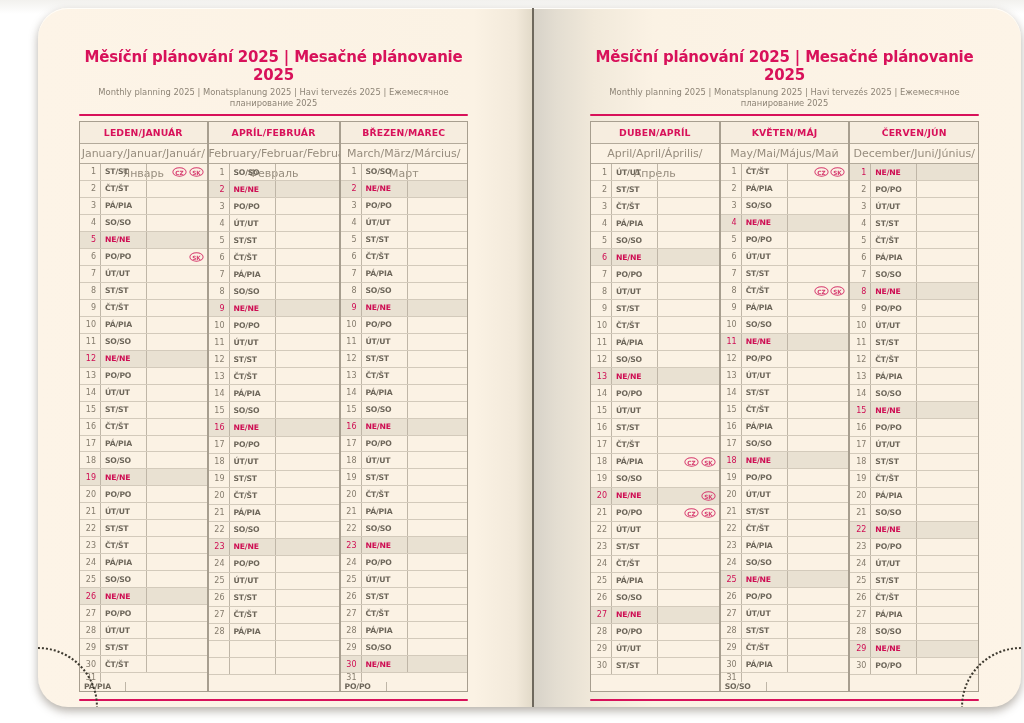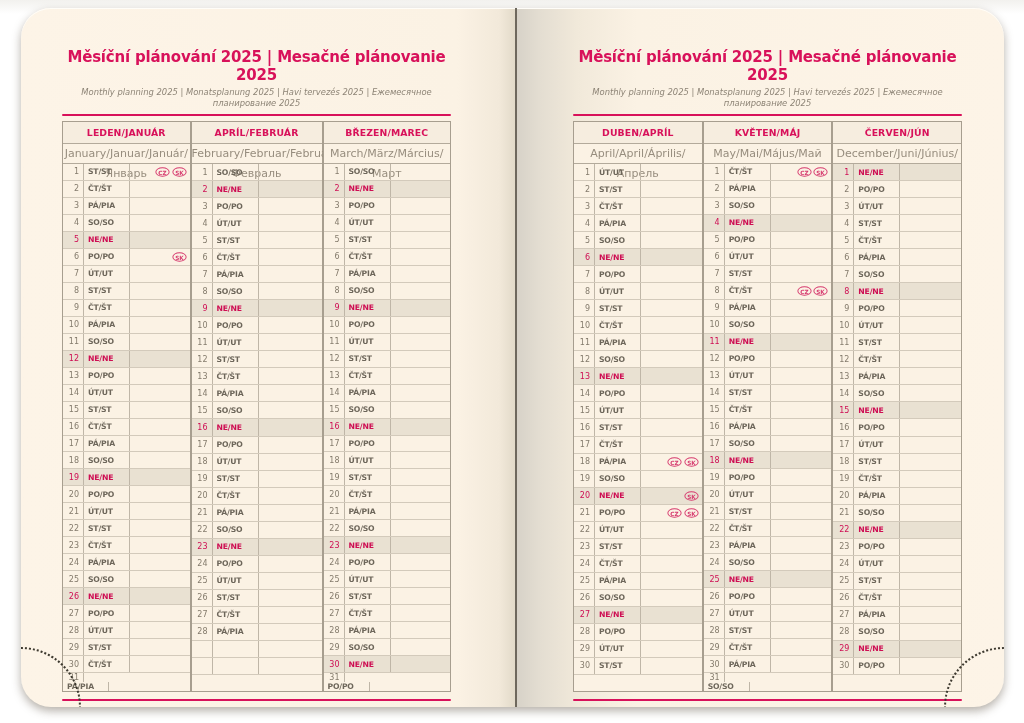--- a/index.html
+++ b/index.html
@@ -1,34 +1,34 @@
 <!DOCTYPE html>
 <html><head>
 <meta charset="utf-8">
 <style>
   * { margin:0; padding:0; box-sizing:border-box; }
   html,body { width:1024px; height:723px; background:#ffffff; overflow:hidden;
     font-family:"DejaVu Sans", sans-serif; }
   .scene { position:relative; width:1024px; height:723px; background:linear-gradient(#f2f1ee, #ffffff 14px); }
-  .book { position:absolute; left:21px; top:8px; width:983px; height:699px; display:flex;
+  .book { position:absolute; left:38px; top:8px; width:983px; height:699px; display:flex;
     filter:drop-shadow(0 4px 5px rgba(90,80,65,.45)); }
   .page { position:relative; height:100%; background:#fcf3e5; overflow:hidden; }
   .page-left { width:494px; border-radius:30px 0 0 30px;
     background:linear-gradient(to left, #e2dac9 0px, #f2e9da 16px, #fbf2e4 58px, #fdf4e7 100%);
     box-shadow:inset 0 1px 0 #fffdf8; }
   .page-right { width:489px; border-radius:0 30px 30px 0;
     border-left:2px solid #6e685d;
     background:linear-gradient(to right, #d7d2c8 0px, #e3ddd1 22px, #f1e9da 60px, #fbf2e4 120px, #fdf4e7 100%);
     box-shadow:inset 0 1px 0 #fffdf8; }
   .content { position:absolute; top:40px; width:389px; }
   .page-left .content { left:41px; }
   .page-right .content { left:56px; }
   .title { font-size:15px; line-height:18px; font-weight:bold; text-align:center;
     color:#d8115a; letter-spacing:-0.2px; }
-  .subtitle { margin-top:3px; font-size:8.4px; line-height:11px; text-align:center; color:#8d8476;font-style:italic; }
+  .subtitle { margin-top:3px; font-size:8.4px; line-height:11px; text-align:center; color:#8d8476; }
   .rule { height:2px; background:#d8115a; border-radius:1px; }
   .rule.top { margin-top:5px; }
   .rule.bottom { margin-top:7px; }
   .months { margin-top:5px; display:flex; justify-content:space-between; }
   .month { width:132px; height:571px; display:flex; flex-direction:column;
     border:1px solid #a79e8f; background:#fbf2e4; }
   .m-name { height:22px; line-height:22px; text-align:center; background:#f6eddf;
     border-bottom:1px solid #b3aa9b; color:#d8115a; font-weight:bold; font-size:9.3px; letter-spacing:0.1px; }
   .m-sub { height:20px; line-height:20px; text-align:center; font-size:11px; color:#978d7e;
     border-bottom:1px solid #b3aa9b; }

